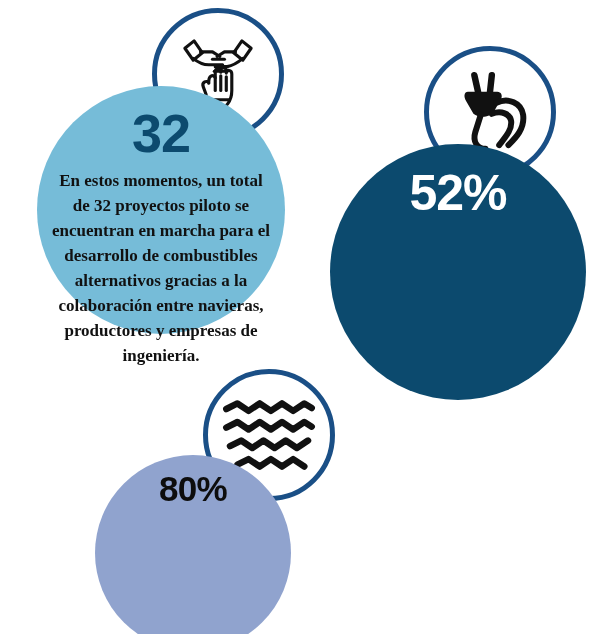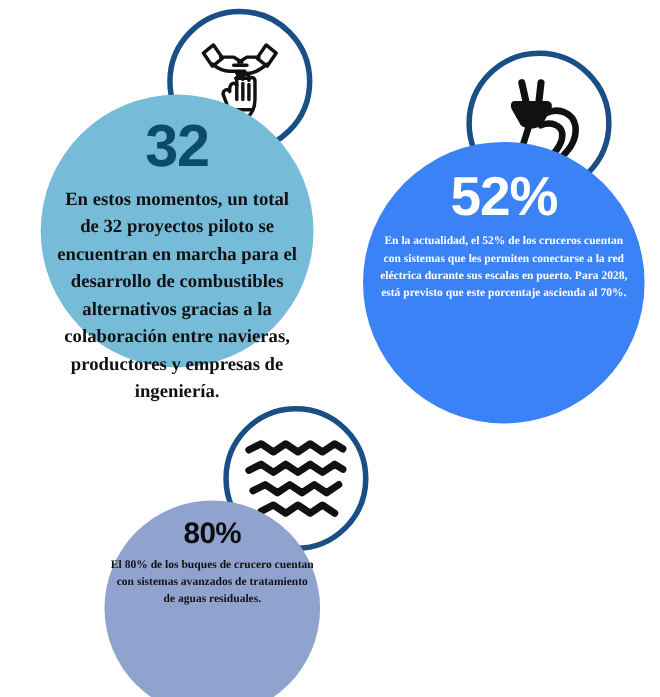--- a/index.html
+++ b/index.html
@@ -105,24 +105,24 @@
     font-size: 17px;
     line-height: 1.47;
     color: #111111;
     width: 218px;
     margin-top: 10px;
   }
 
   
   #stat-shorepower {
     left: 330px;
-    top: 129px;
+    top: 144px;
     width: 256px;
     height: 256px;
-    background: #3b82f6;
+    background: #0c4a6e;
     padding-top: 26px;
   }
   #stat-shorepower .stat-figure {
     font-size: 50px;
     color: #ffffff;
   }
   #stat-shorepower .stat-body {
     font-size: 10.5px;
     line-height: 1.5;
     color: #ffffff;
@@ -133,21 +133,21 @@
   
   #stat-wastewater {
     left: 95px;
     top: 455px;
     width: 196px;
     height: 196px;
     background: #90a3ce;
     padding-top: 18px;
   }
   #stat-wastewater .stat-figure {
-    font-size: 27px;
+    font-size: 35px;
     color: #0d0d0d;
   }
   #stat-wastewater .stat-body {
     font-size: 10.5px;
     line-height: 1.47;
     color: #111111;
     width: 186px;
     margin-top: 8px;
   }
 </style>
@@ -223,21 +223,19 @@
     </svg>
   </div>
 
   <div id="stat-fuels" class="stat-circle">
     <div class="stat-figure">32</div>
     <p class="stat-body">En estos momentos, un total de 32 proyectos piloto se encuentran en marcha para el desarrollo de combustibles alternativos gracias a la colaboración entre navieras, productores y empresas de ingeniería.</p>
   </div>
 
   <div id="stat-shorepower" class="stat-circle">
     <div class="stat-figure">52%</div>
-    <p class="stat-body">En la actualidad, el 52% de los cruceros cuentan con sistemas que les permiten conectarse a la red eléctrica durante sus escalas en puerto. Para 2028, está previsto que este porcentaje ascienda al 70%.</p>
   </div>
 
   <div id="stat-wastewater" class="stat-circle">
     <div class="stat-figure">80%</div>
-    <p class="stat-body">El 80% de los buques de crucero cuentan con sistemas avanzados de tratamiento de aguas residuales.</p>
   </div>
 
 </div>
 
 </body></html>

